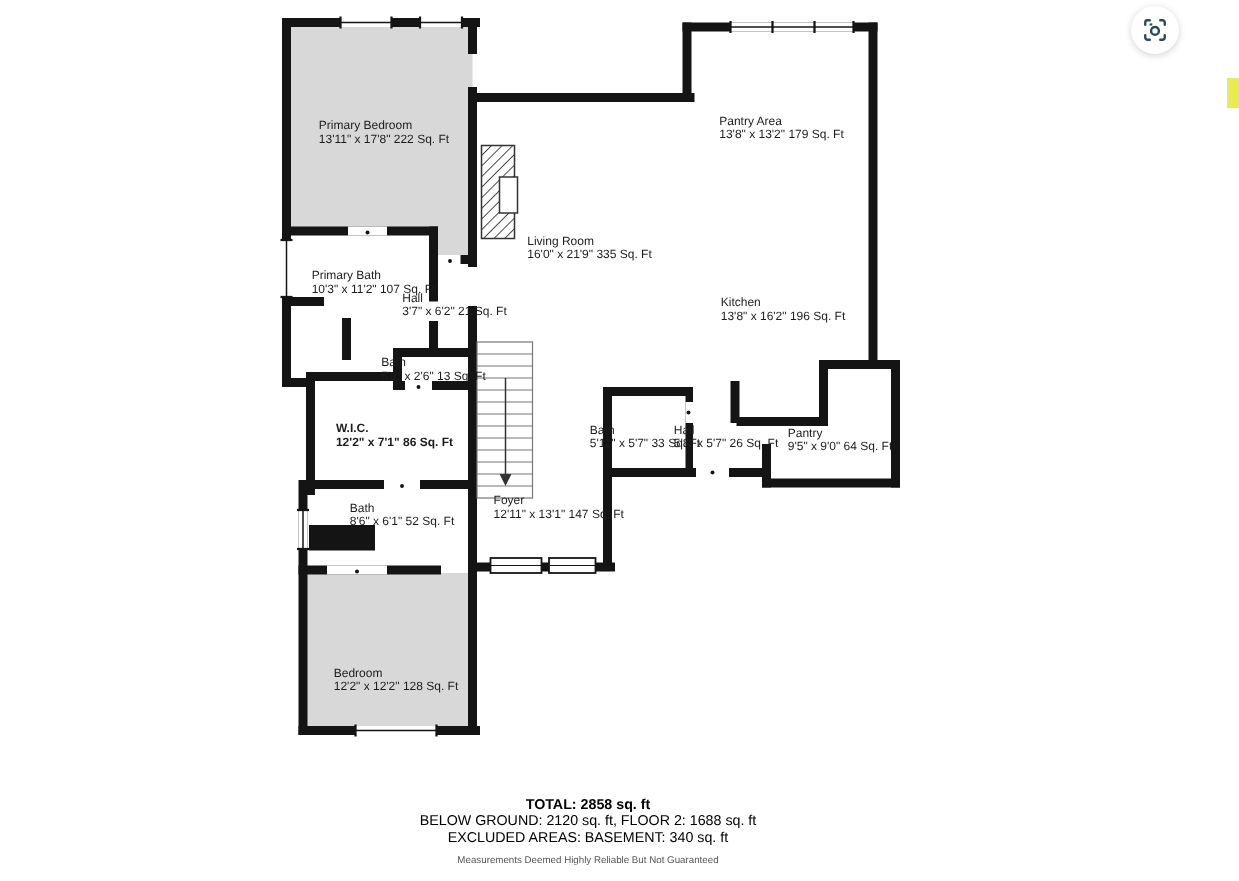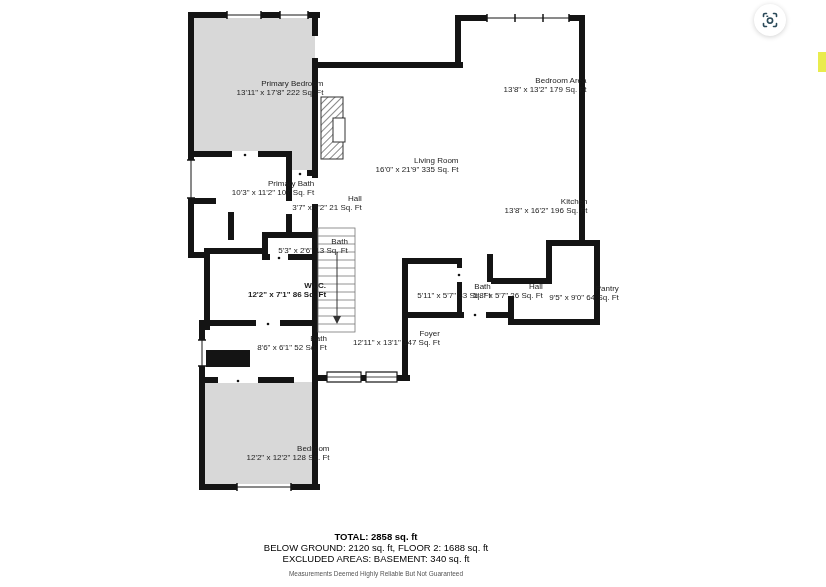--- a/index.html
+++ b/index.html
@@ -1,27 +1,27 @@
 <!DOCTYPE html>
 <html><head>
 <meta charset="utf-8">
 <style>
   html,body{margin:0;padding:0;background:#fff;}
   #stage{
     position:relative;width:826px;height:587px;background:#fff;overflow:hidden;
     font-family:"Liberation Sans", sans-serif;
   }
   .room-label{
-    position:absolute;transform:translateX(-50%);text-align:right;
-    font-size:8px;line-height:9px;color:#1c1c1c;white-space:nowrap;margin-left:24px;
+    position:absolute;transform:translateX(-50%);text-align:left;
+    font-size:8px;line-height:9px;color:#1c1c1c;white-space:nowrap;
   }
   .room-label .rn{display:block;}
   .room-label .rd{display:block;}
   #summary{
-    position:absolute;left:376px;top:531px;transform:translateX(-50%);
+    position:absolute;left:392px;top:531px;transform:translateX(-50%);
     text-align:center;color:#000;white-space:nowrap;
   }
   #summary .total{font-size:9.5px;font-weight:bold;line-height:11px;}
   #summary .line2,#summary .line3{font-size:9.5px;line-height:11px;}
   #summary .disclaimer{font-size:6.5px;color:#555;margin-top:6px;line-height:8px;}
   #camera-btn{
     position:absolute;left:754px;top:4px;width:32px;height:32px;border-radius:50%;
     background:#fff;border:none;box-shadow:0 1px 5px rgba(0,0,0,.18);
     display:flex;align-items:center;justify-content:center;cursor:pointer;padding:0;
   }
@@ -189,21 +189,21 @@
       <line x1="337" y1="252" x2="337" y2="316" stroke="#333" stroke-width="1"></line>
       <polygon points="333,316 341,316 337,324" fill="#333" stroke="none"></polygon>
     </g>
   </svg>
 
   <div class="room-label" style="left:256px;top:79px;">
     <span class="rn">Primary Bedroom</span>
     <span class="rd">13'11" x 17'8" 222 Sq. Ft</span>
   </div>
   <div class="room-label" style="left:521px;top:76px;">
-    <span class="rn">Bedroom Area</span>
+    <span class="rn">Pantry Area</span>
     <span class="rd">13'8" x 13'2" 179 Sq. Ft</span>
   </div>
   <div class="room-label" style="left:393px;top:156px;">
     <span class="rn">Living Room</span>
     <span class="rd">16'0" x 21'9" 335 Sq. Ft</span>
   </div>
   <div class="room-label" style="left:522px;top:197px;">
     <span class="rn">Kitchen</span>
     <span class="rd">13'8" x 16'2" 196 Sq. Ft</span>
   </div>

